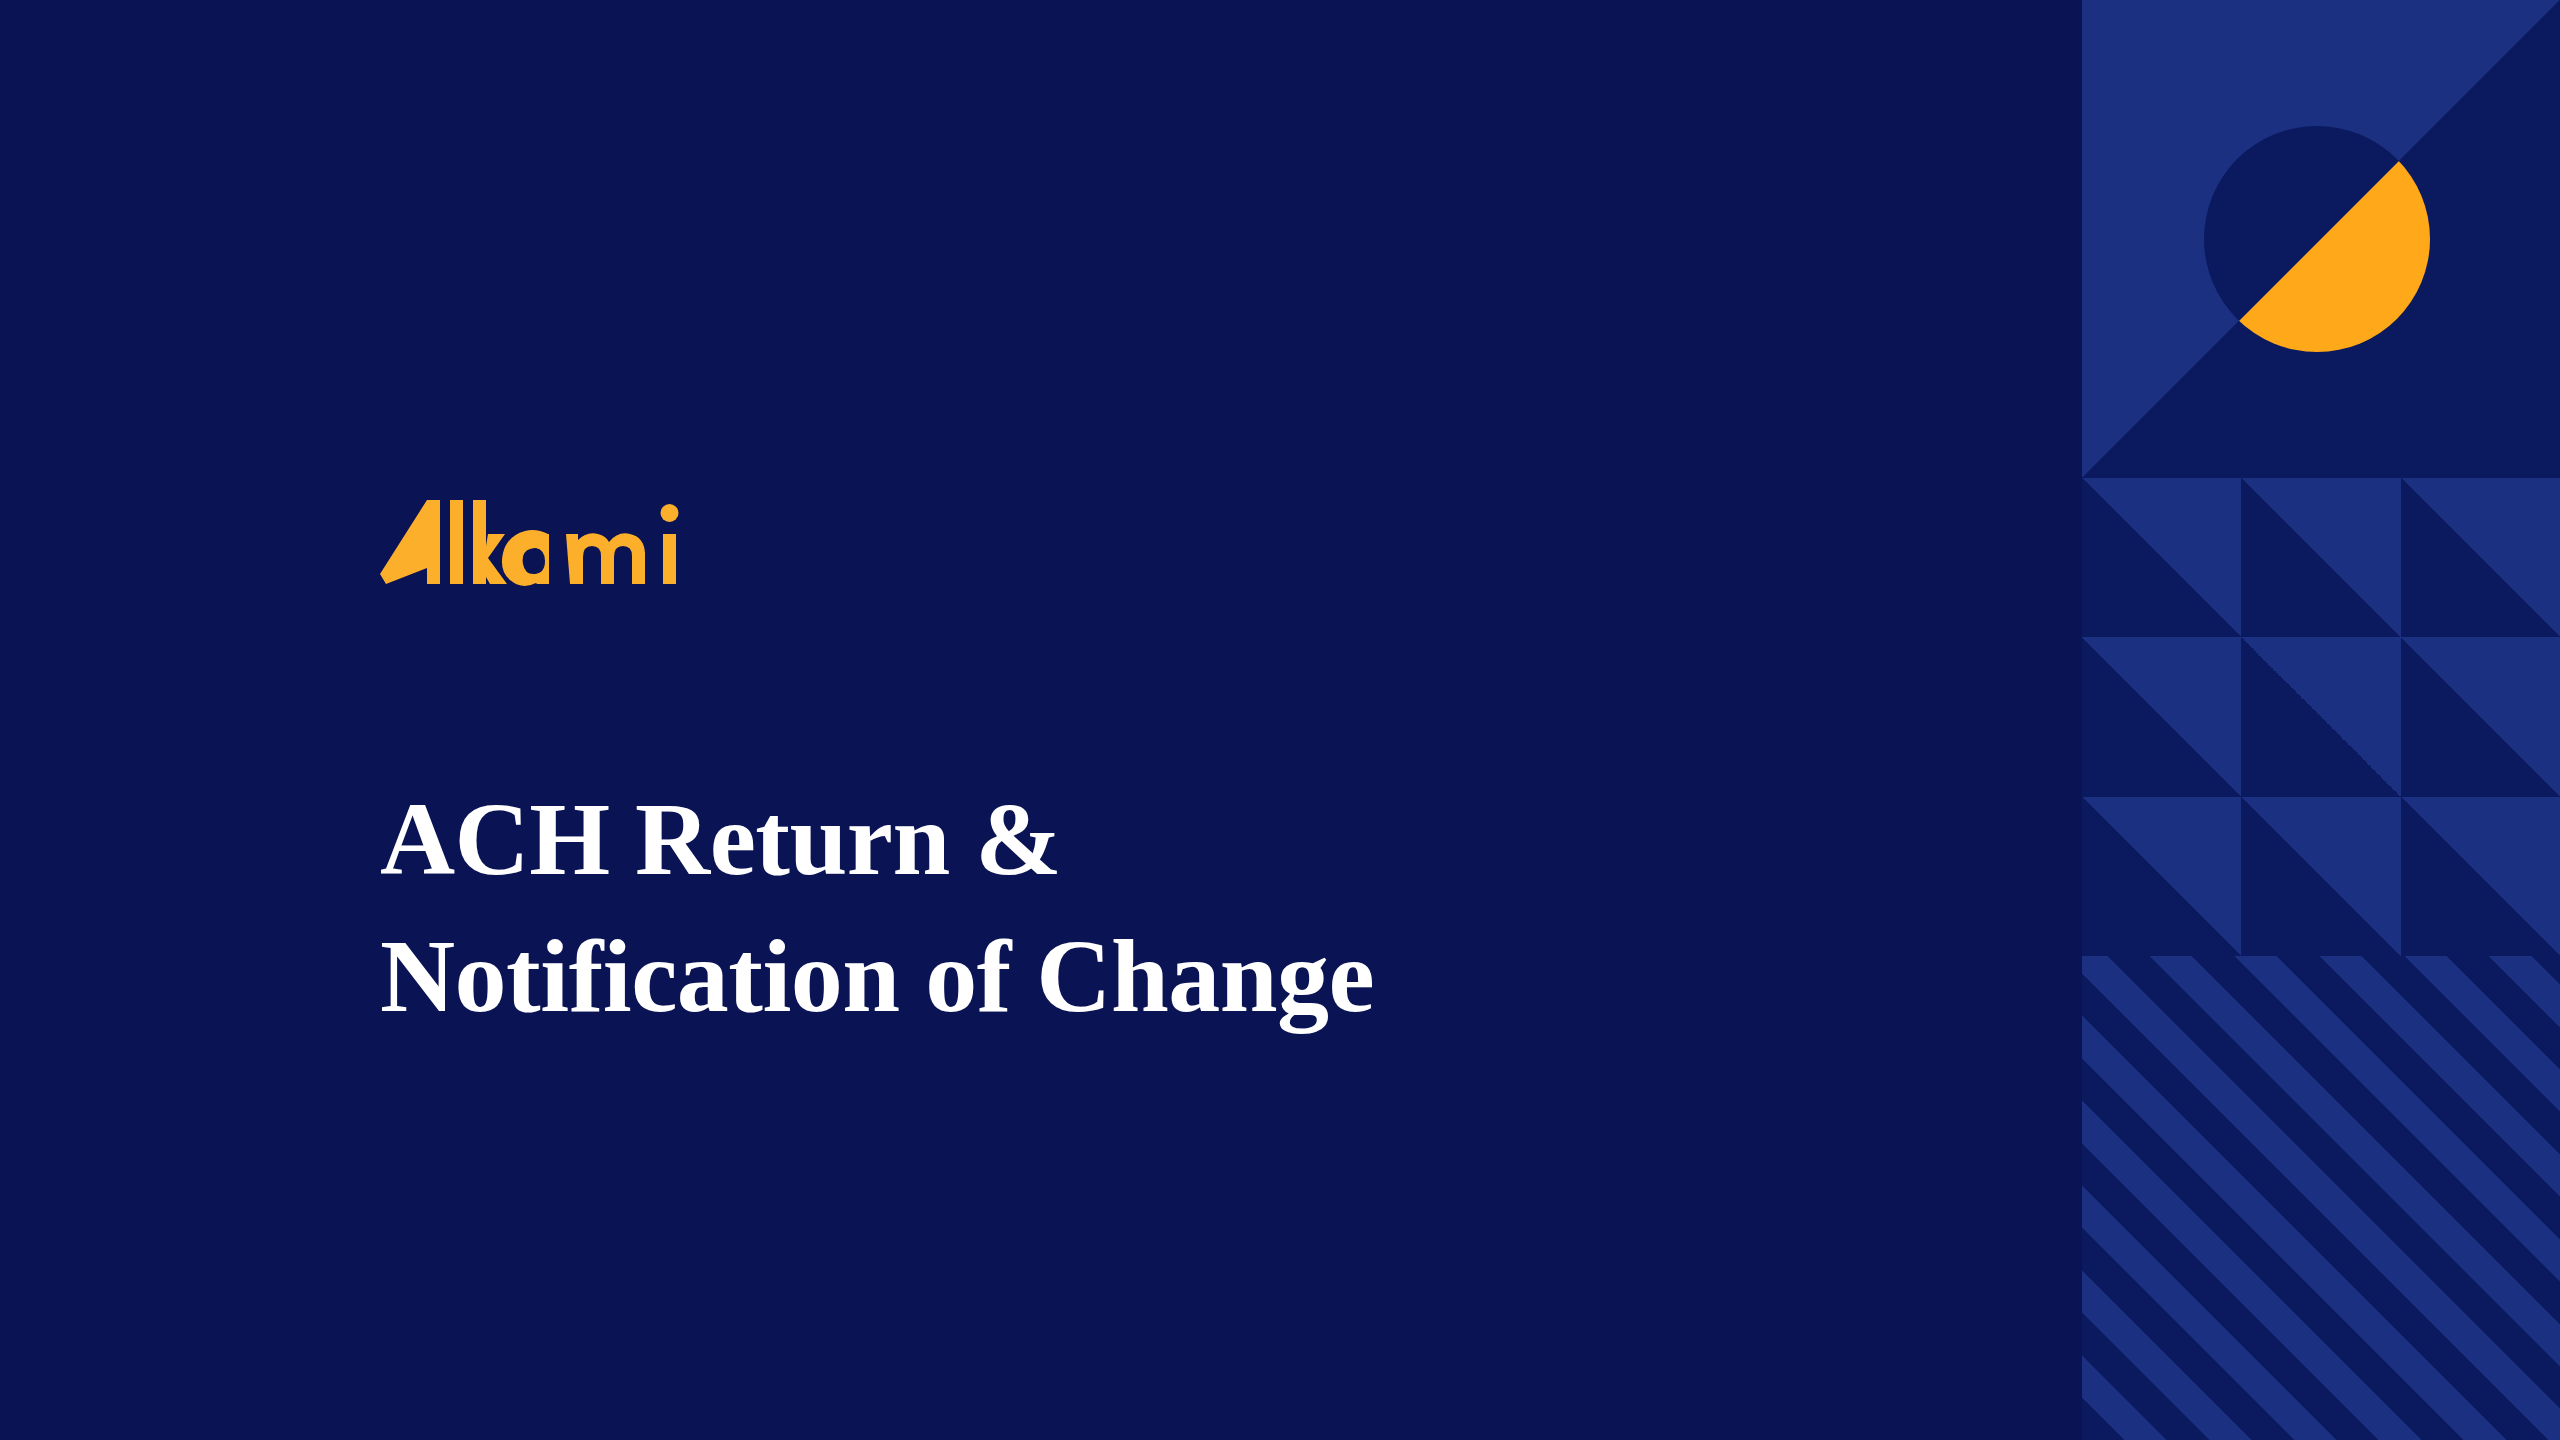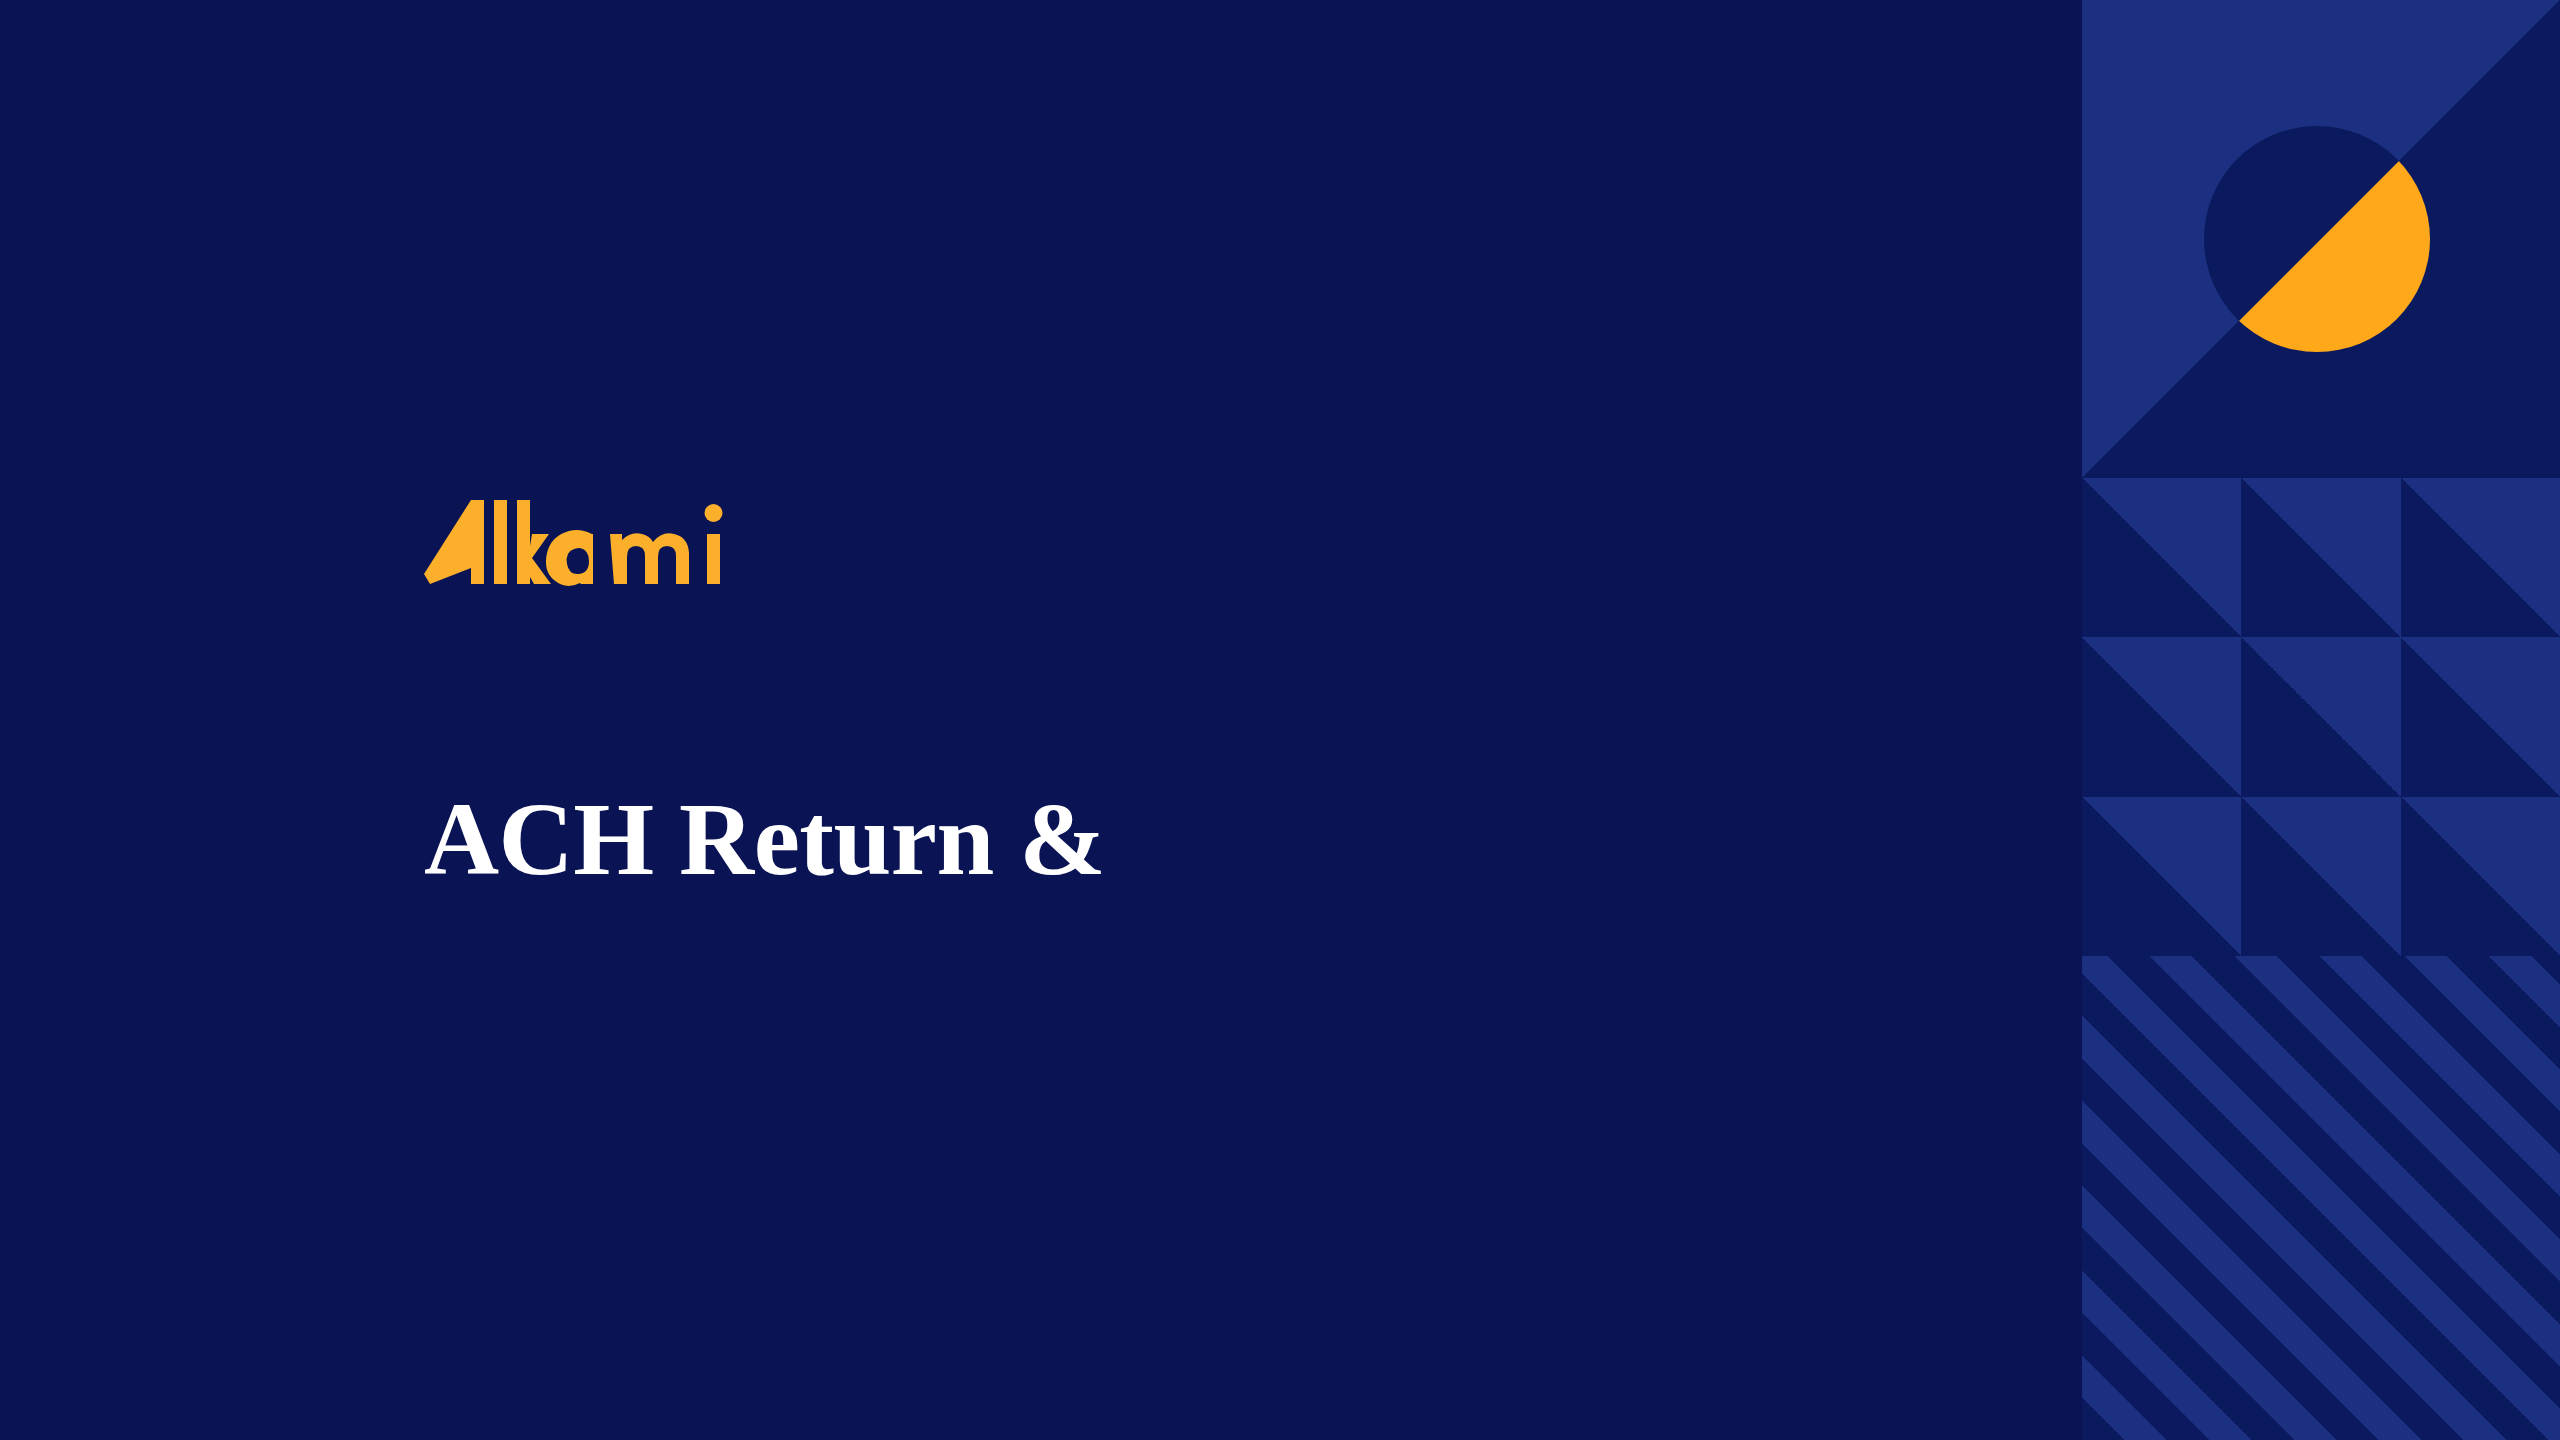--- a/index.html
+++ b/index.html
@@ -20,21 +20,20 @@
     background: #0a1354;
   }
 
   
   #content {
     position: absolute;
     left: 380px;
     top: 0;
     width: 1500px;
     height: 1404px;
-    margin-left: 44px;
   }
 
   #logo {
     position: absolute;
     left: 0;
     top: 498px;
     width: 350px;
     height: 110px;
   }
   #logo svg { display: block; width: 350px; height: 110px; }
@@ -124,20 +123,21 @@
                    q0 -10 -9 -10 q-9 0 -9 11 l0 27 l-13 0 l0 -28 q0 -10 -9 -10 q-9 0 -9 11 l0 27 l-13 0 Z"></path>
 
           <rect x="283" y="36" width="13" height="50"></rect>
           <circle cx="289.5" cy="15" r="9"></circle>
         </g>
       </svg>
     </div>
 
     <h1 id="title">
       <span class="line">ACH Return &amp;</span>
+      <span class="line">Notification of Change</span>
     </h1>
 
   </div>
 
   <div id="deco">
 
     <div class="deco-hero">
       <svg width="478" height="478" viewBox="0 0 478 478" xmlns="http://www.w3.org/2000/svg">
         <defs>
           <clipPath id="clipUpper">

